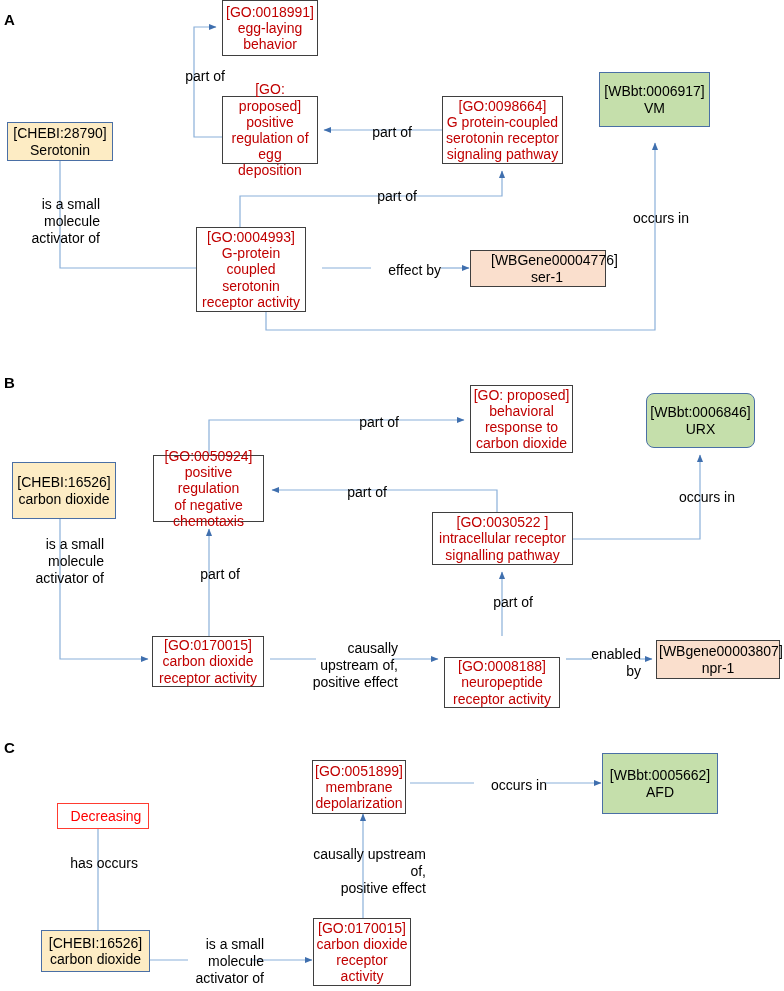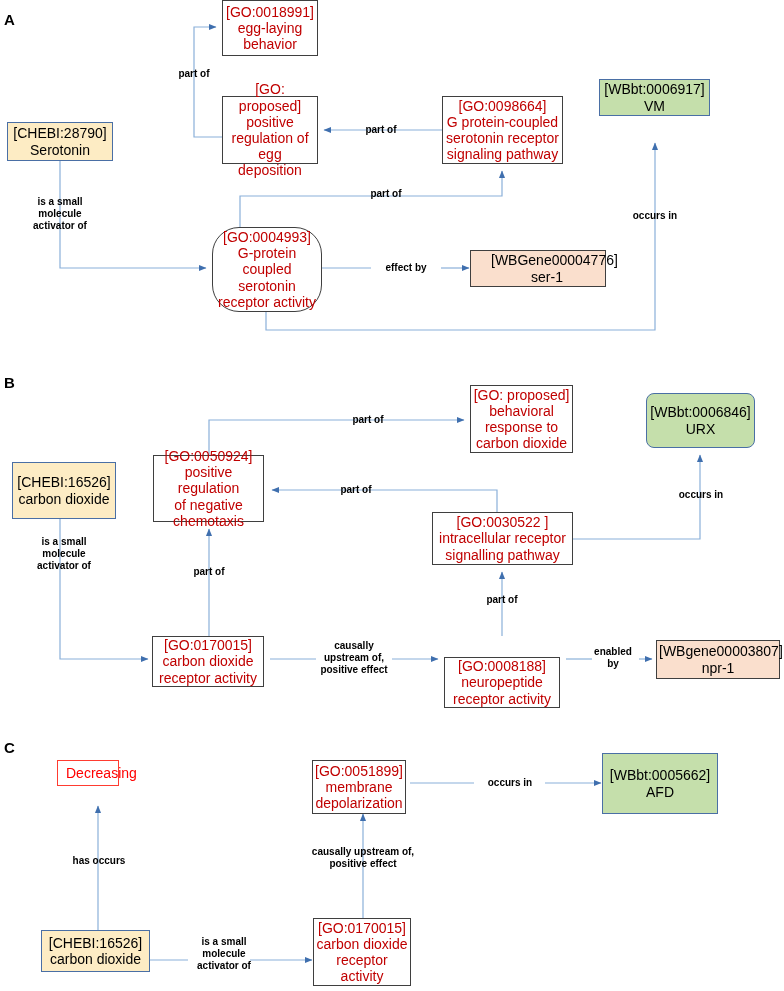--- a/index.html
+++ b/index.html
@@ -72,26 +72,25 @@
     color: #000000;
   }
   
   .node.quality {
     background: #ffffff;
     border: 1.6px solid #ff3b30;
     color: #ff0000;
   }
   .edge-label {
     position: absolute;
-    font-size: 10px;
-    color: #000000;
-    text-align: center;
+    font-size: 14px;
+    color: #000000;
+    text-align: right;
     line-height: 1.2;
     white-space: pre-line;
-    font-weight: bold;
   }
 </style>
 </head>
 <body>
 
 <div id="stage">
 
   <svg class="edges" viewBox="0 0 784 991">
     <defs>
       <marker id="arrow" markerWidth="7" markerHeight="7" refX="6" refY="3" orient="auto" markerUnits="strokeWidth">
@@ -156,25 +155,25 @@
   </div>
 
   <div class="node chebi" style="left:7px; top:122px; width:106px; height:39px;">
     <span>[CHEBI:28790]<br>Serotonin</span>
   </div>
 
   <div class="node go" style="left:442px; top:96px; width:121px; height:68px;">
     <span>[GO:0098664]<br>G protein-coupled<br>serotonin receptor<br>signaling pathway</span>
   </div>
 
-  <div class="node anatomy" style="left:599px; top:79px; width:111px; height:37px;">
+  <div class="node anatomy" style="left:599px; top:72px; width:111px; height:55px;">
     <span>[WBbt:0006917]<br>VM</span>
   </div>
 
-  <div class="node go" style="left:212px; top:227px; width:110px; height:85px;border-radius:27px;">
+  <div class="node go" style="left:196px; top:227px; width:110px; height:85px;">
     <span>[GO:0004993]<br>G-protein<br>coupled<br>serotonin<br>receptor activity</span>
   </div>
 
   <div class="node gene" style="left:470px; top:250px; width:136px; height:37px;padding-left:20px;">
     <span>[WBGene00004776]<br>ser-1</span>
   </div>
 
   <div class="edge-label" style="left:163px; top:68px; width:62px;">part of</div>
   <div class="edge-label" style="left:350px; top:124px; width:62px;">part of</div>
   <div class="edge-label" style="left:355px; top:188px; width:62px;">part of</div>
@@ -216,21 +215,21 @@
 
   <div class="edge-label" style="left:337px; top:414px; width:62px;">part of</div>
   <div class="edge-label" style="left:325px; top:484px; width:62px;">part of</div>
   <div class="edge-label" style="left:178px; top:566px; width:62px;">part of</div>
   <div class="edge-label" style="left:471px; top:594px; width:62px;">part of</div>
   <div class="edge-label" style="left:24px; top:536px; width:80px;">is a small<br>molecule<br>activator of</div>
   <div class="edge-label" style="left:310px; top:640px; width:88px;">causally<br>upstream of,<br>positive effect</div>
   <div class="edge-label" style="left:585px; top:646px; width:56px;">enabled<br>by</div>
   <div class="edge-label" style="left:667px; top:489px; width:68px;">occurs in</div>
 
-  <div class="node quality" style="left:57px; top:760px; width:62px; height:26px;padding-left:8px;">
+  <div class="node quality" style="left:57px; top:803px; width:92px; height:26px;padding-left:8px;">
     <span>Decreasing</span>
   </div>
 
   <div class="node go" style="left:312px; top:760px; width:94px; height:54px;">
     <span>[GO:0051899]<br>membrane<br>depolarization</span>
   </div>
 
   <div class="node anatomy" style="left:602px; top:753px; width:116px; height:61px;">
     <span>[WBbt:0005662]<br>AFD</span>
   </div>

